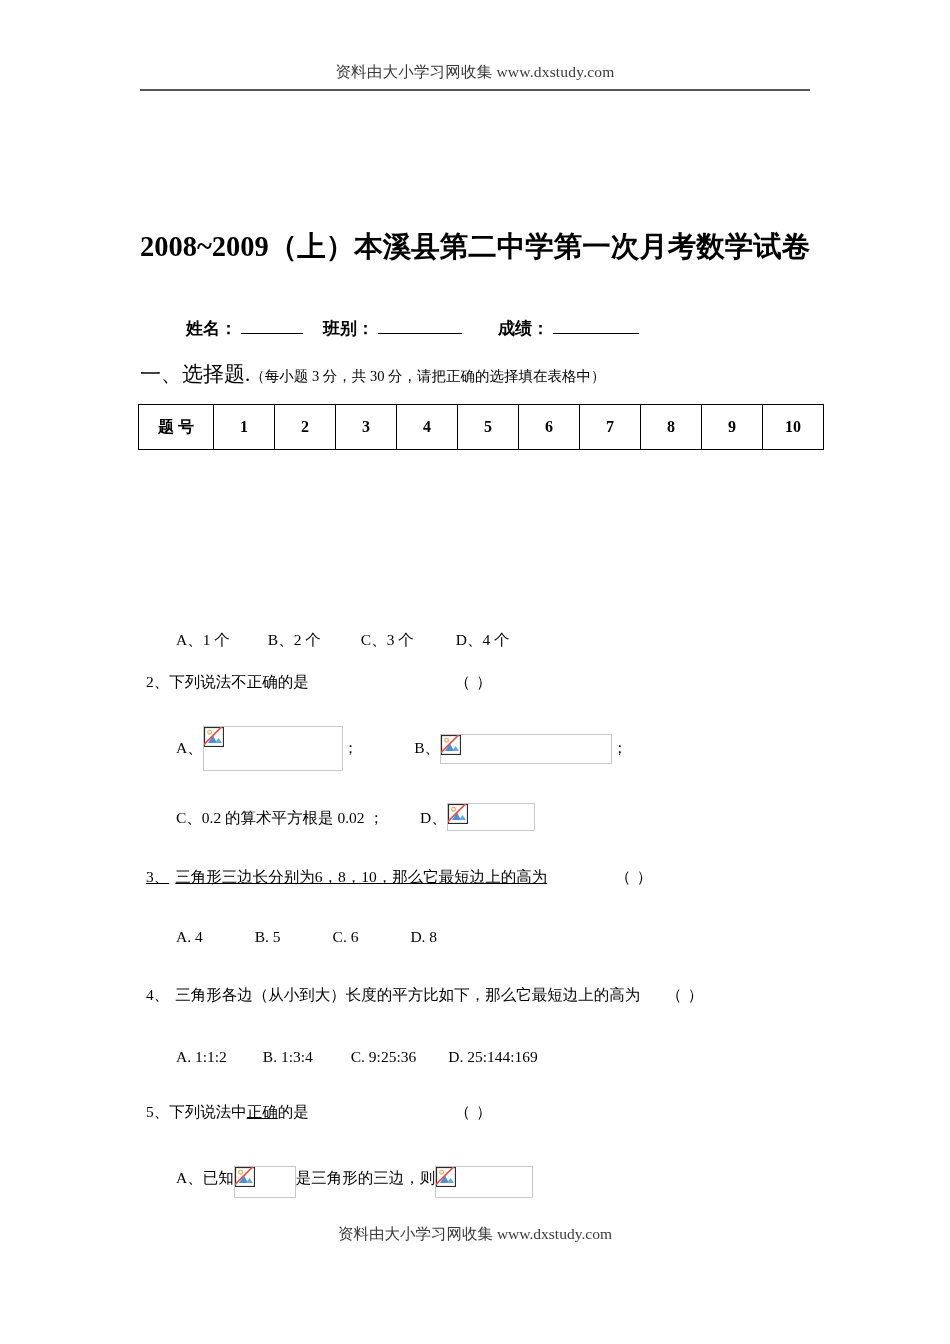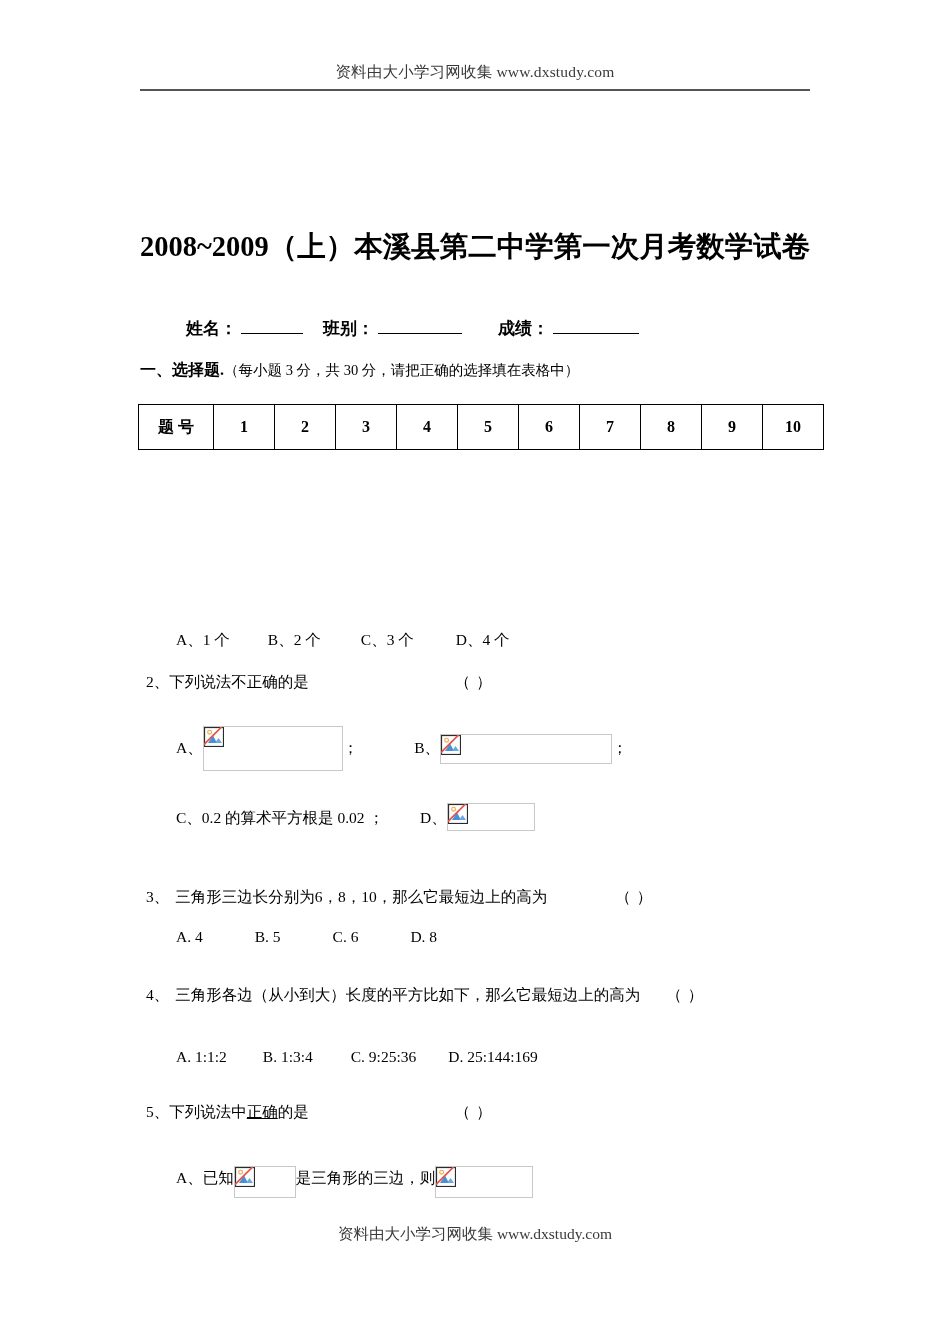--- a/index.html
+++ b/index.html
@@ -81,22 +81,22 @@
 
   
   .section-heading {
     position: absolute;
     left: 140px;
     top: 360px;
     font-size: 16px;
     white-space: nowrap;
   }
   .section-heading .sec-strong {
-    font-weight: bold;
-    font-size: 16px;
+    font-weight: normal;
+    font-size: 21px;
   }
   .section-heading .sec-note {
     font-size: 14.5px;
     margin-top: 32px;
   }
 
   
   .answer-table {
     position: absolute;
     left: 138px;
@@ -228,21 +228,21 @@
   <div class="q opts" style="top:808px;">
     <span class="inline-mid">C、0.2 的算术平方根是 0.02 ；</span><span style="display:inline-block;width:36px;"></span><span class="inline-mid">D、</span><span class="imgbox" style="width:88px;height:28px;margin:-5px 0 0 0;"><svg class="brokenicon" viewBox="0 0 20 20">
           <rect x="0.5" y="0.5" width="19" height="19" fill="#fdfdfd" stroke="#2b2b2b" stroke-width="1.2"></rect>
           <polygon points="4,16 9,8.5 13,16" fill="#4a90d9"></polygon>
           <polygon points="11,16 14.5,11 18,16" fill="#6aa9e0"></polygon>
           <circle cx="5.6" cy="5.2" r="1.9" fill="none" stroke="#f0a64a" stroke-width="1.1"></circle>
           <line x1="-1" y1="18.5" x2="18.5" y2="-1" stroke="#e0574a" stroke-width="1.7"></line>
         </svg></span>
   </div>
 
-  <div class="q q-stem" style="top:888px;">
+  <div class="q q-stem" style="top:868px;text-decoration:underline;">
     <span>3、</span><span style="display:inline-block;width:6px;"></span><span>三角形三边长分别为6，8，10，那么它最短边上的高为</span><span style="display:inline-block;width:68px;"></span><span class="paren">（  ）</span>
   </div>
   <div class="q opts" style="top:928px;">
     <span>A. 4</span><span style="display:inline-block;width:52px;"></span><span>B. 5</span><span style="display:inline-block;width:52px;"></span><span>C. 6</span><span style="display:inline-block;width:52px;"></span><span>D. 8</span>
   </div>
 
   <div class="q q-stem" style="top:986px;">
     <span>4、</span><span style="display:inline-block;width:6px;"></span><span>三角形各边（从小到大）长度的平方比如下，那么它最短边上的高为</span><span style="display:inline-block;width:26px;"></span><span class="paren">（  ）</span>
   </div>
   <div class="q opts" style="top:1048px;">

